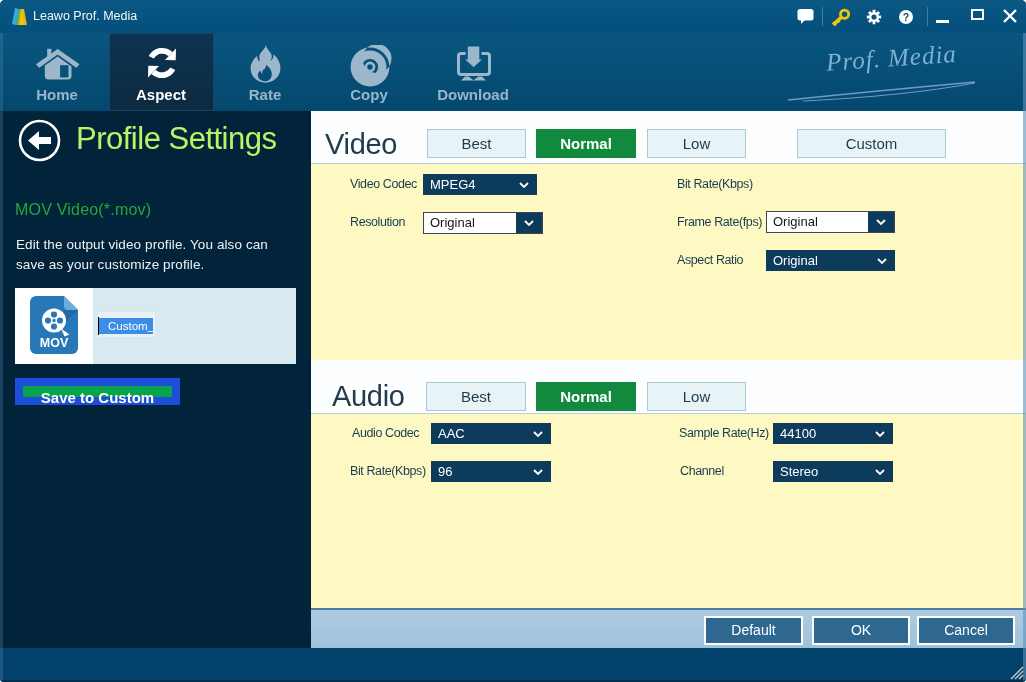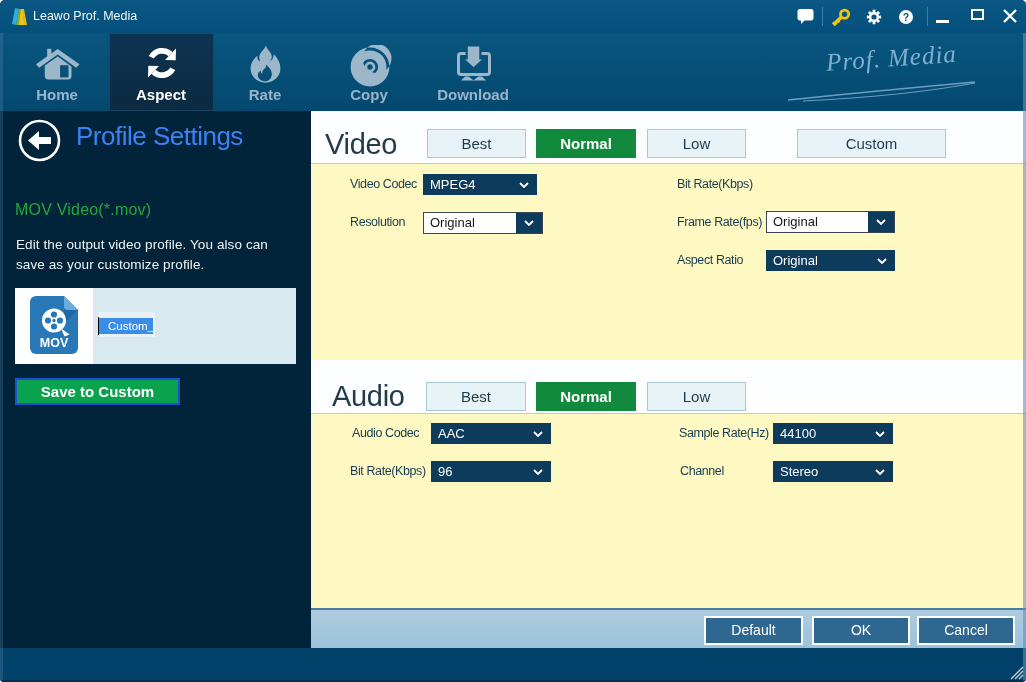--- a/index.html
+++ b/index.html
@@ -14,29 +14,29 @@
 
   
   #nav { left:0; top:33px; width:1026px; height:78px;
     background:linear-gradient(#09567f,#04486f); }
   #convtab { position:absolute; left:109px; top:0; width:105px; height:78px;
     background:linear-gradient(#0e3452,#0c2a40); box-shadow:inset 0 0 0 1px rgba(40,90,130,0.5); }
   .navlab { position:absolute; top:86px; width:104px; text-align:center; font-size:15px; font-weight:bold; color:#9ab5c9; }
 
   
   #leftpanel { left:0; top:111px; width:311px; height:537px; background:#01243a; }
-  #ptitle { left:76px; top:121px; font-size:26px; color:#3b82f6; letter-spacing:-0.5px; }
+  #ptitle { left:76px; top:121px; font-size:31px; color:#bef264; letter-spacing:-0.5px; }
   #movgreen { left:15px; top:201px; font-size:16px; color:#25a73c; letter-spacing:0.2px; }
   #para { left:16px; top:235px; width:290px; font-size:13.5px; line-height:20px; color:#eef2f4; letter-spacing:0.1px; }
   #prow { left:15px; top:288px; width:281px; height:76px; background:#d8e9f0; }
   #prowicon { position:absolute; left:0; top:0; width:78px; height:76px; background:#ffffff; }
   #custinputbox { left:97px; top:311px; width:59px; height:27px; background:#e7f1f6; border:1px solid #d8e7ee; }
   #custsel { left:99px; top:318px; width:54px; height:16px; background:#3b8de8; color:#fff; font-size:11.5px; line-height:16px; padding-left:9px; white-space:nowrap; overflow:hidden; }
   #caret { left:98px; top:317px; width:1px; height:18px; background:#000; }
-  #savebtn { left:15px; top:378px; width:165px; height:27px; background:#09a34d; border:2px solid #1d4ed8; color:#fff; font-weight:bold; font-size:15px; text-align:center; line-height:23px; }
+  #savebtn { left:15px; top:378px; width:165px; height:27px; background:#09a34d; border:8px solid #1d4ed8; color:#fff; font-weight:bold; font-size:15px; text-align:center; line-height:23px; }
 
   
   #rc { left:311px; top:111px; width:715px; height:537px; background:#fef9c3;padding-left:12px; }
   .band { position:absolute; left:0; width:715px; background:#fdfeff; }
   #band1 { top:0; height:53px; border-bottom:1px solid #b5cfda; }
   #band2 { top:249px; height:54px; border-bottom:1px solid #b5cfda; }
   .sectitle { position:absolute; font-size:29px; color:#233c4c; letter-spacing:-0.3px; }
   .qbtn { position:absolute; height:29px; background:#e7f3f7; border:1px solid #a9c8d4; color:#1d3a4c; font-size:15px; text-align:center; line-height:27px; }
   .qbtn.green { background:#128a3d; border:1px solid #128a3d; color:#fff; font-weight:bold; }
   .flabel { position:absolute; height:21px; line-height:21px; font-size:12.5px; letter-spacing:-0.4px; color:#173c52; }

